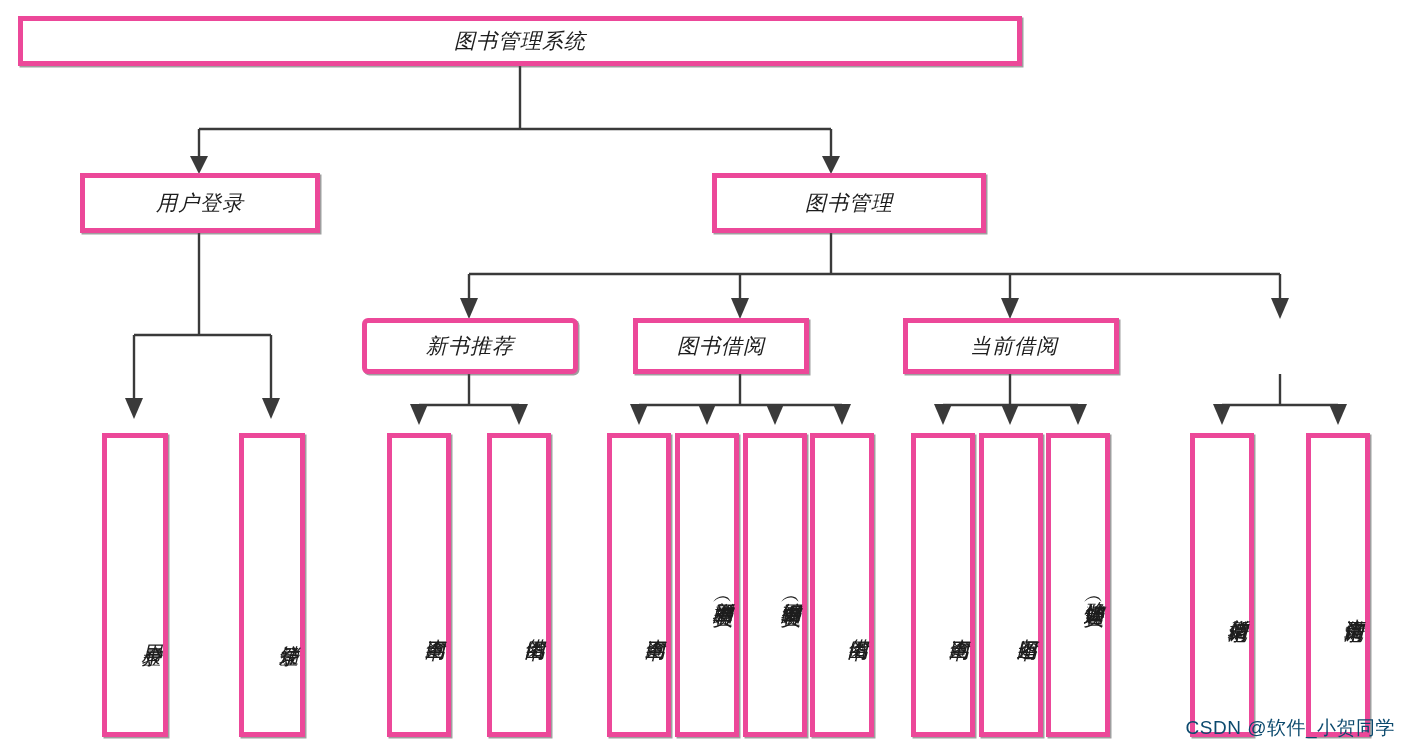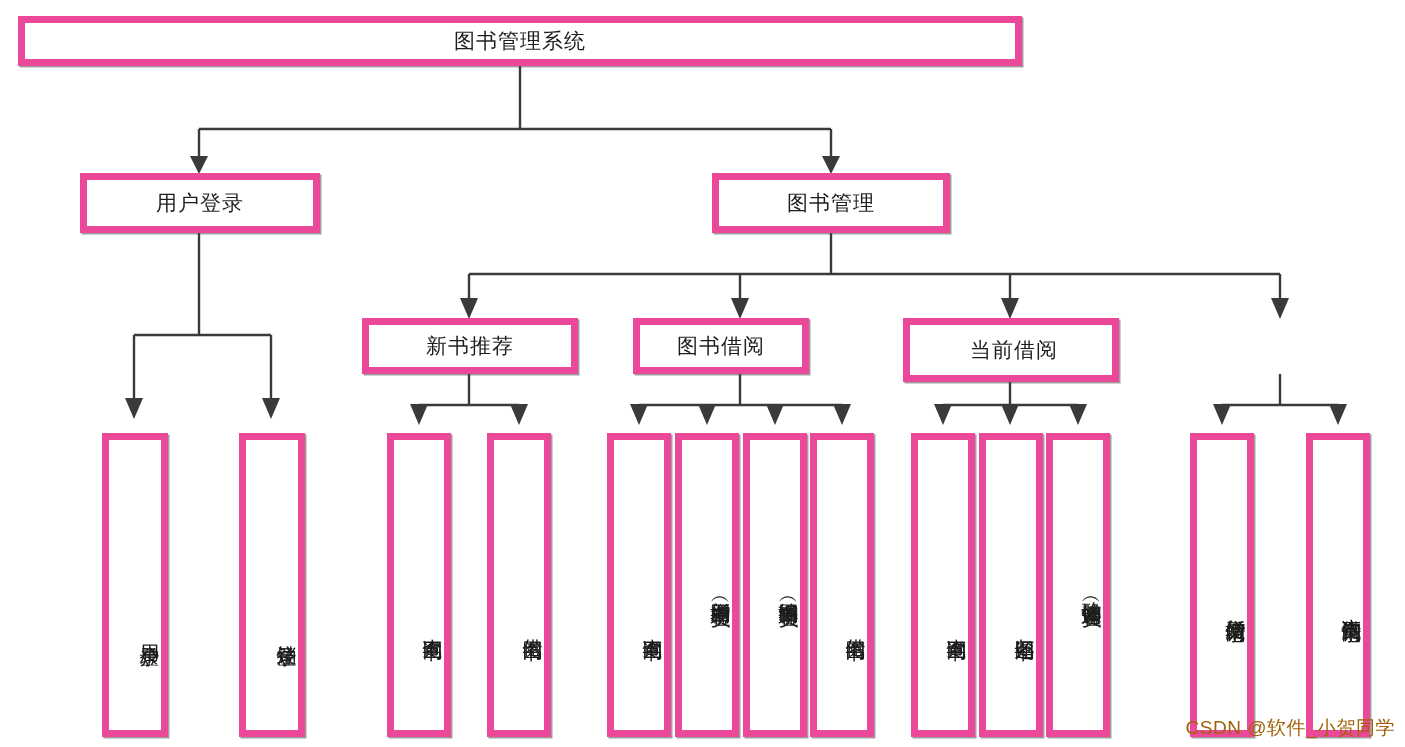--- a/index.html
+++ b/index.html
@@ -6,45 +6,46 @@
   body{
     width:1405px;height:747px;background:#ffffff;
     font-family:"Liberation Sans","DejaVu Sans",sans-serif;
     overflow:hidden;position:relative;
   }
   #diagram{position:absolute;left:0;top:0;width:1405px;height:747px;}
 
   .node{
     position:absolute;box-sizing:border-box;
     background:#ffffff;
-    border:7px solid #ec4899;
+    border:5px solid #ec4899;
     box-shadow:1.5px 1.5px 0 0 rgba(80,80,80,0.55);
     display:flex;align-items:center;justify-content:center;
     color:#1d1d1d;
+    font-style:italic;
   }
   .node.h{
     font-size:21px;line-height:1.1;letter-spacing:1px;
   }
   .node.v{
     font-size:20px;line-height:1.16;letter-spacing:1px;
     writing-mode:vertical-rl;
     text-orientation:upright;
     align-items:flex-start;justify-content:center;
     padding-top:16px;
     white-space:nowrap;
   }
 
   svg#wires{position:absolute;left:0;top:0;width:1405px;height:747px;
     pointer-events:none;}
   svg#wires line, svg#wires path{stroke:#3a3a3a;stroke-width:2.4;fill:none;}
   svg#wires polygon{fill:#3a3a3a;}
 
   #watermark{
     position:absolute;right:10px;bottom:6px;
-    font-size:19px;color:#a16207;letter-spacing:0.5px;
+    font-size:19px;color:#0c4a6e;letter-spacing:0.5px;
     white-space:nowrap;user-select:none;
   }
 </style>
 </head>
 <body>
 
 <div id="diagram">
 
   <svg id="wires" viewBox="0 0 1405 747" xmlns="http://www.w3.org/2000/svg">
 
@@ -101,31 +102,31 @@
     <polygon points="1329,404 1347,404 1338,425"></polygon>
   </svg>
 
   <div class="node h" style="left:18px;top:16px;width:1004px;height:50px;">
     <span>图书管理系统</span>
   </div>
 
   <div class="node h" style="left:80px;top:173px;width:240px;height:60px;">
     <span>用户登录</span>
   </div>
-  <div class="node h" style="left:712px;top:173px;width:238px;height:60px;">
+  <div class="node h" style="left:712px;top:173px;width:274px;height:60px;">
     <span>图书管理</span>
   </div>
 
-  <div class="node h" style="left:362px;top:318px;width:216px;height:56px;">
+  <div class="node h" style="left:362px;top:318px;width:216px;height:56px;border-radius:6px;">
     <span>新书推荐</span>
   </div>
   <div class="node h" style="left:633px;top:318px;width:176px;height:56px;">
     <span>图书借阅</span>
   </div>
-  <div class="node h" style="left:903px;top:318px;width:216px;height:64px;padding-left:6px;">
+  <div class="node h" style="left:903px;top:318px;width:216px;height:56px;padding-left:6px;">
     <span>当前借阅</span>
   </div>
 
   <div class="node v" style="left:102px;top:433px;width:66px;height:304px;padding-top:92px;">
     <span>用户登录</span>
   </div>
   <div class="node v" style="left:239px;top:433px;width:66px;height:304px;padding-top:92px;">
     <span>注销登录</span>
   </div>
 

